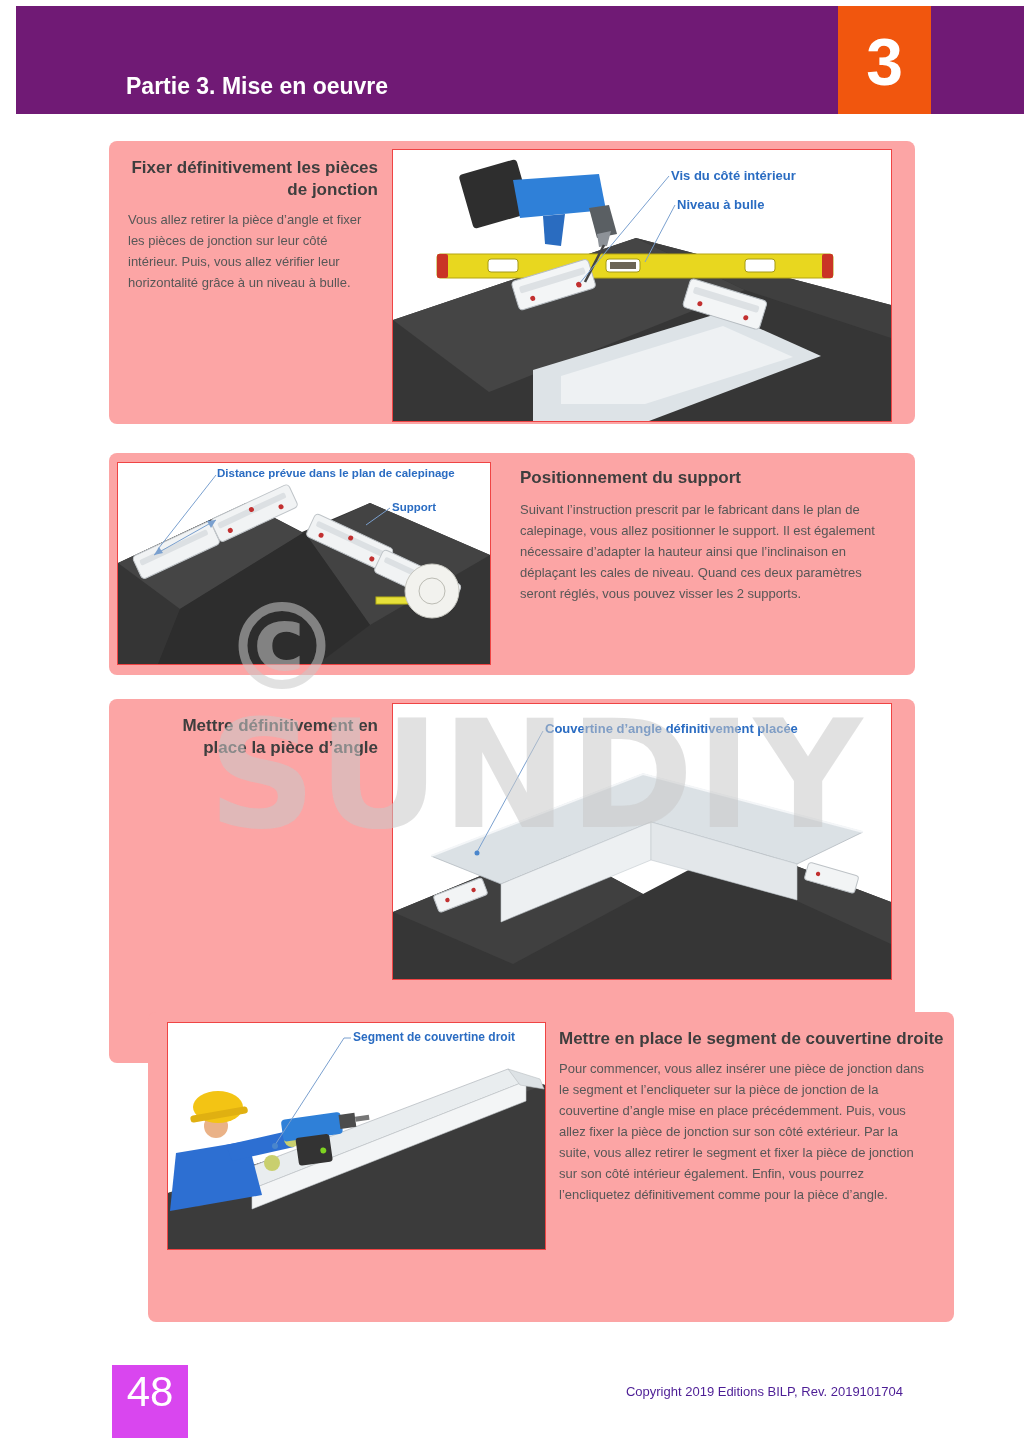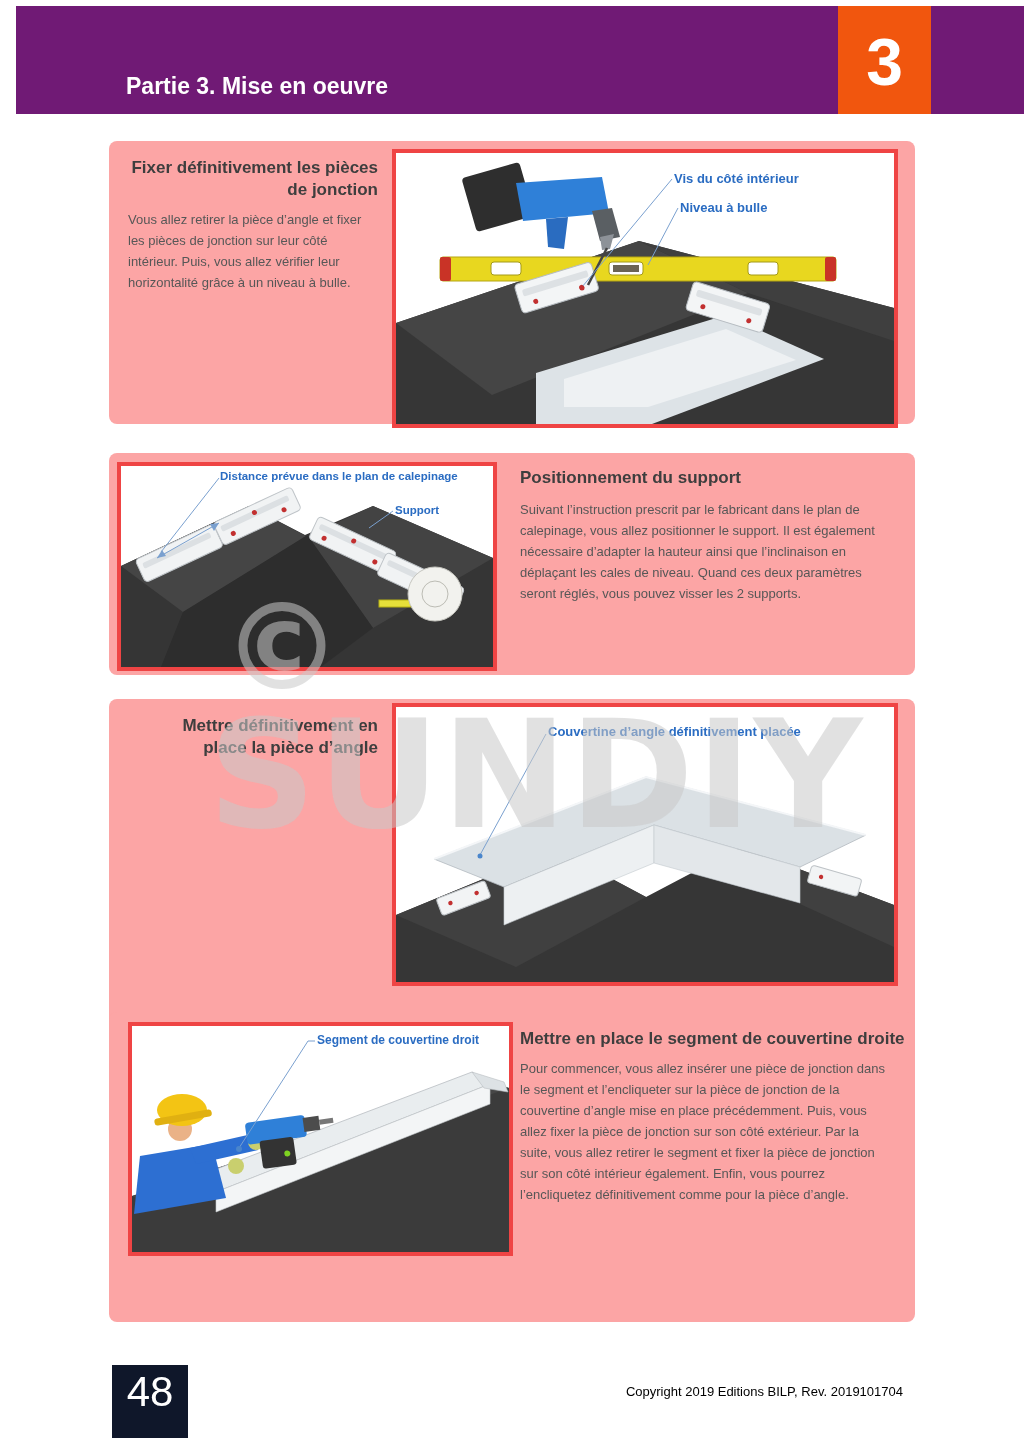--- a/index.html
+++ b/index.html
@@ -11,56 +11,56 @@
   .header-title{position:absolute;left:110px;bottom:14px;color:#ffffff;font-size:23px;font-weight:bold;}
   .chapter-box{position:absolute;left:822px;top:0;width:93px;height:108px;background:#f1560e;
                display:flex;align-items:center;justify-content:center;}
   .chapter-box span{color:#ffffff;font-size:66px;font-weight:bold;line-height:1;padding-top:4px;}
 
   
   .panel{position:absolute;left:109px;width:806px;background:#fca5a5;border-radius:8px;}
   .panel.s1{top:141px;height:283px;}
   .panel.s2{top:453px;height:222px;}
   .panel.s3{top:699px;height:364px;}
-  .panel.s4{top:1012px;height:310px;}
+  .panel.s4{top:1012px;height:310px;margin-left:39px;}
 
   .txt{position:absolute;}
   .txt h2{margin:0;font-size:17px;line-height:22px;font-weight:bold;color:#3e3e3e;white-space:pre-line;}
   .txt p{margin:8px 0 0 0;font-size:13px;line-height:21px;color:#575757;white-space:pre-line;}
   .t-right h2{text-align:right;}
 
   .s1 .txt{left:19px;top:16px;width:250px;}
   .s2 .txt{left:411px;top:14px;width:384px;}
   .s2 .txt p{margin-top:10px;}
   .s3 .txt{left:19px;top:16px;width:250px;}
   .s4 .txt{left:411px;top:16px;width:386px;}
 
   
-  .img{position:absolute;background:#ffffff;border:4px solid #ef4444;overflow:hidden;}
+  .img{position:absolute;background:#ffffff;border:1px solid #ef4444;overflow:hidden;}
   .img svg{position:absolute;left:0;top:0;}
   .i1{left:283px;top:8px;width:498px;height:271px;}
   .i2{left:8px;top:9px;width:372px;height:201px;}
   .i3{left:283px;top:4px;width:498px;height:275px;}
   .i4{left:19px;top:10px;width:377px;height:226px;}
   .lbl{position:absolute;color:#2a6cc2;font-weight:bold;font-size:13px;white-space:nowrap;line-height:1;}
   .lbl.sm{font-size:11.5px;}
   .lbl.md{font-size:12px;}
 
   
   .wm-sym{position:absolute;left:222px;top:588px;z-index:6;font-family:"DejaVu Sans",sans-serif;
           font-size:120px;font-weight:bold;line-height:1;color:rgba(200,200,200,0.55);pointer-events:none;}
   .wm-txt{position:absolute;left:208px;top:700px;z-index:6;font-family:"DejaVu Sans",sans-serif;
           font-size:150px;font-weight:bold;line-height:1;letter-spacing:2px;
           color:rgba(200,200,200,0.55);pointer-events:none;}
 
   
-  .page-num-box{position:absolute;left:112px;top:1365px;width:76px;height:73px;background:#0f172a;
+  .page-num-box{position:absolute;left:112px;top:1365px;width:76px;height:73px;background:#d946ef;
                 display:flex;align-items:center;justify-content:center;}
   .page-num-box span{color:#ffffff;font-size:42px;line-height:1;padding-bottom:20px;}
-  .copyright{position:absolute;right:121px;top:1384px;font-size:13px;color:#000000;}
+  .copyright{position:absolute;right:121px;top:1384px;font-size:13px;color:#4c1d95;}
 </style>
 </head>
 <body>
 
 <div class="page">
 
   <div class="header">
     <div class="header-title">Partie 3. Mise en oeuvre</div>
     <div class="chapter-box">
       <span>3</span>

